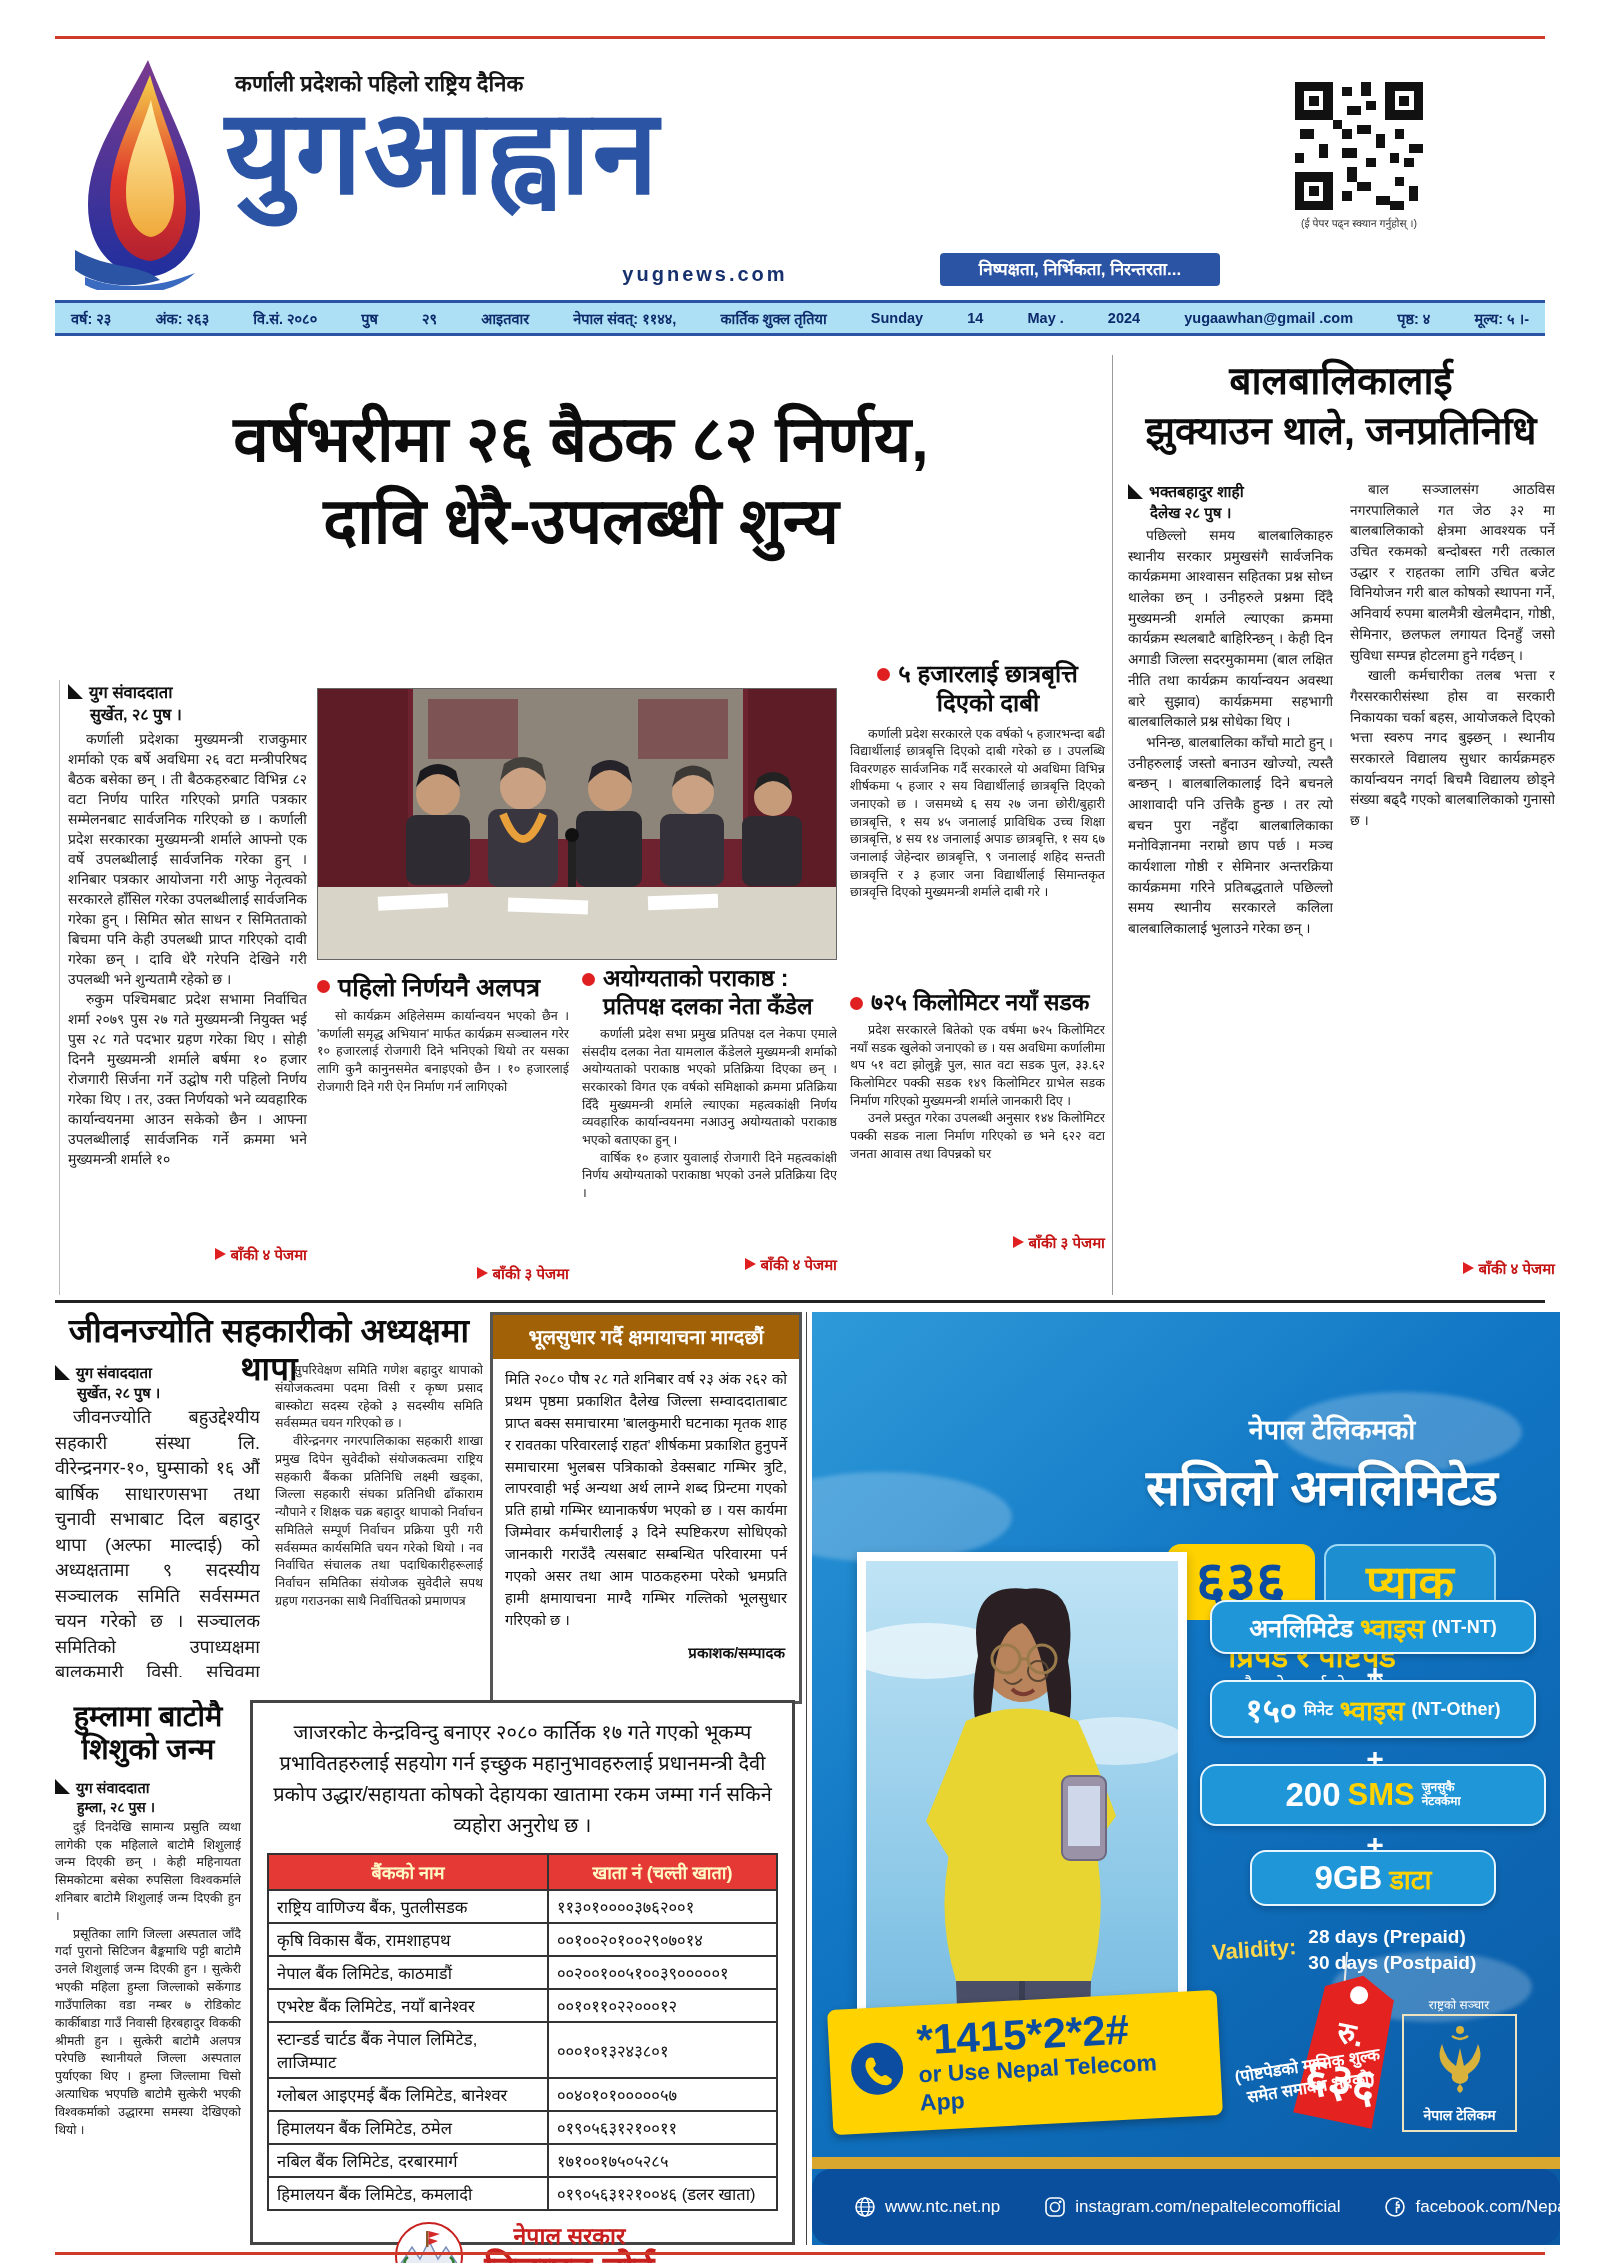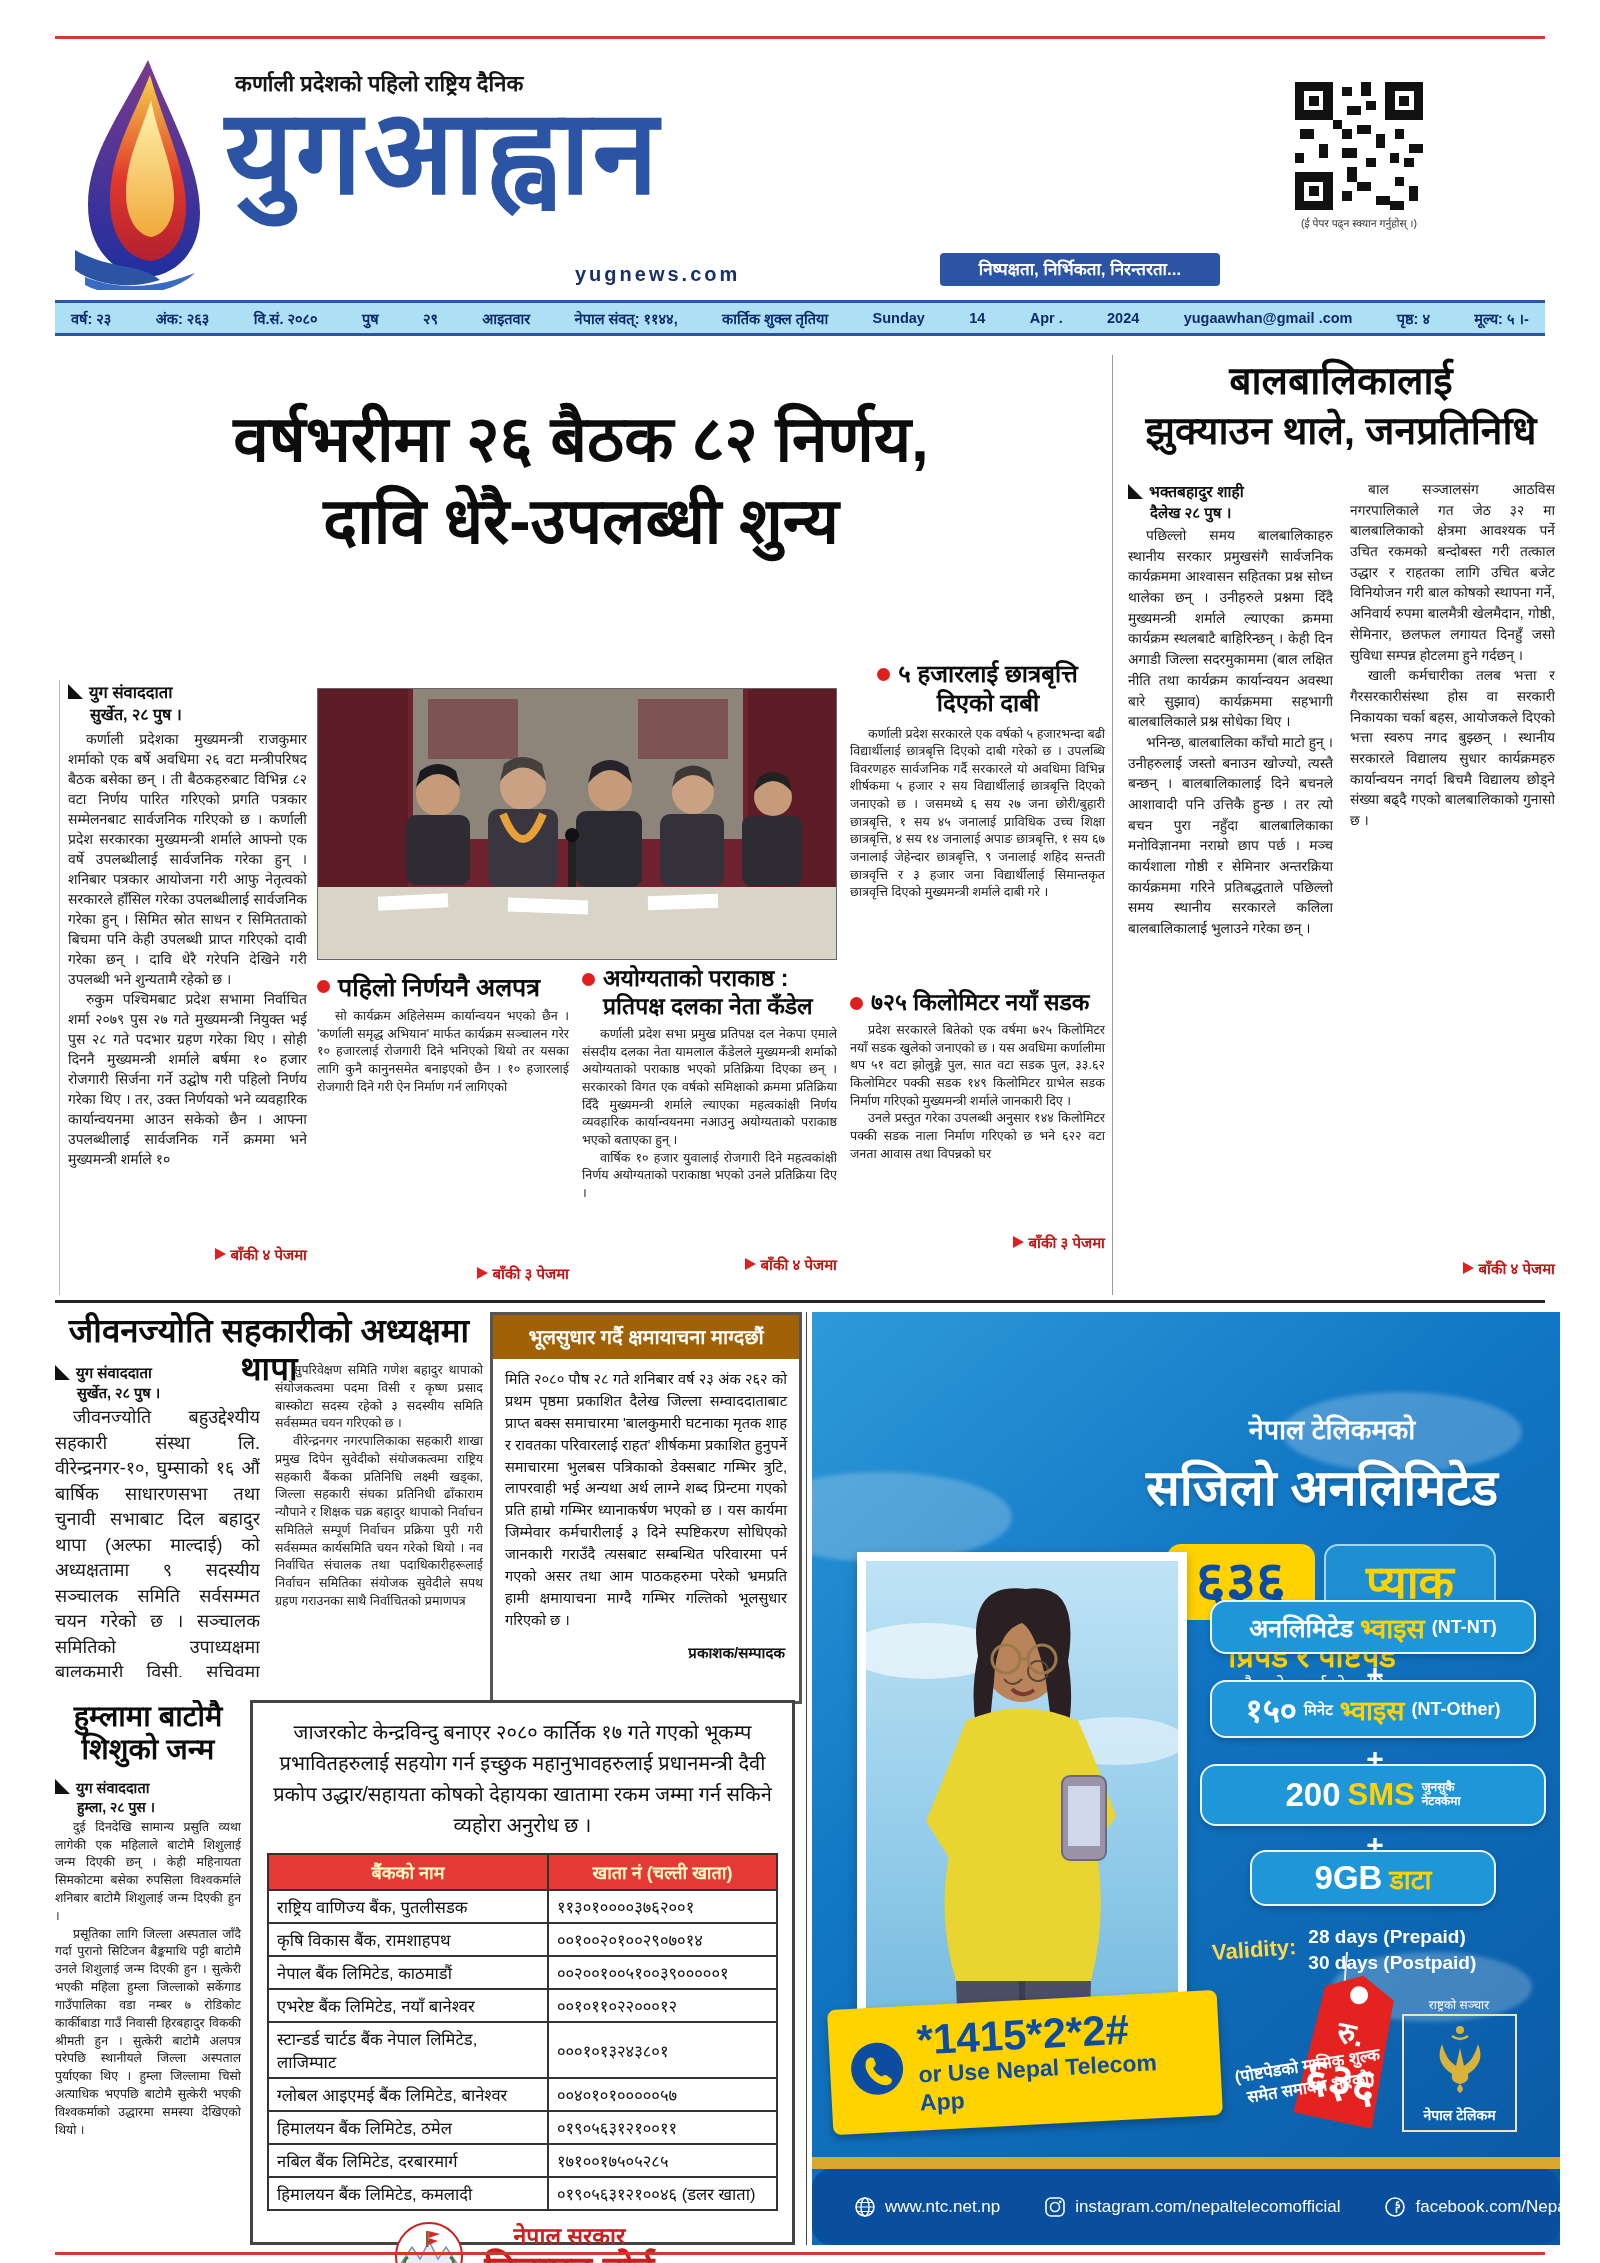--- a/index.html
+++ b/index.html
@@ -3,21 +3,21 @@
 <meta charset="utf-8">
 <style>
   html,body{margin:0;padding:0;background:#e9e9e9;}
   *{box-sizing:border-box;font-family:"Liberation Sans",sans-serif;}
   #page{position:relative;width:1600px;height:2263px;background:#fff;margin:0 auto;overflow:hidden;}
   .abs{position:absolute;}
   .rule-red{background:#cf3a2a;height:3px;}
   
   .tagline{font-size:22px;color:#161616;font-weight:bold;}
   .mast-title{font-size:118px;line-height:1;font-weight:900;color:#2b55a4;letter-spacing:2px;white-space:nowrap;}
-  .website{font-size:20px;letter-spacing:3px;color:#17306e;font-weight:bold;text-align:left;}
+  .website{font-size:20px;letter-spacing:3px;color:#17306e;font-weight:bold;text-align:center;}
   .motto{background:#2b55a4;color:#fff;font-size:17px;font-weight:bold;text-align:center;line-height:33px;border-radius:4px;padding:0 10px;}
   .qr-caption{font-size:10.5px;color:#333;text-align:center;line-height:1.3;}
   
   .infobar{background:#ade0f5;border-top:3px solid #2b55a4;border-bottom:3px solid #2b55a4;display:flex;align-items:center;justify-content:space-between;padding:0 16px;}
   .infobar span{font-size:14.5px;font-weight:bold;color:#0d2a6b;white-space:nowrap;}
   
   .bt{text-align:justify;color:#191919;overflow:hidden;}
   .bt p{margin:0;text-indent:18px;}
   .byline-row{display:flex;align-items:center;gap:6px;font-weight:bold;font-size:16.5px;color:#111;}
   .dateline{font-weight:bold;font-size:16px;color:#111;padding-left:22px;}
@@ -162,21 +162,21 @@
     <span>वर्ष: २३</span>
     <span>अंक: २६३</span>
     <span>वि.सं. २०८०</span>
     <span>पुष</span>
     <span>२९</span>
     <span>आइतवार</span>
     <span>नेपाल संवत्: ११४४,</span>
     <span>कार्तिक शुक्ल तृतिया</span>
     <span>Sunday</span>
     <span>14</span>
-    <span>Apr .</span>
+    <span>May .</span>
     <span>2024</span>
     <span>yugaawhan@gmail .com</span>
     <span>पृष्ठ: ४</span>
     <span>मूल्य: ५ ।-</span>
   </div>
 
   <div class="abs" style="left:55px;top:350px;width:1052px;height:948px;">
     <div class="abs headline-xl" style="left:0;top:56px;width:1052px;">वर्षभरीमा २६ बैठक ८२ निर्णय,</div>
     <div class="abs headline-xl" style="left:0;top:138px;width:1052px;">दावि धेरै-उपलब्धी शुन्य</div>
 

